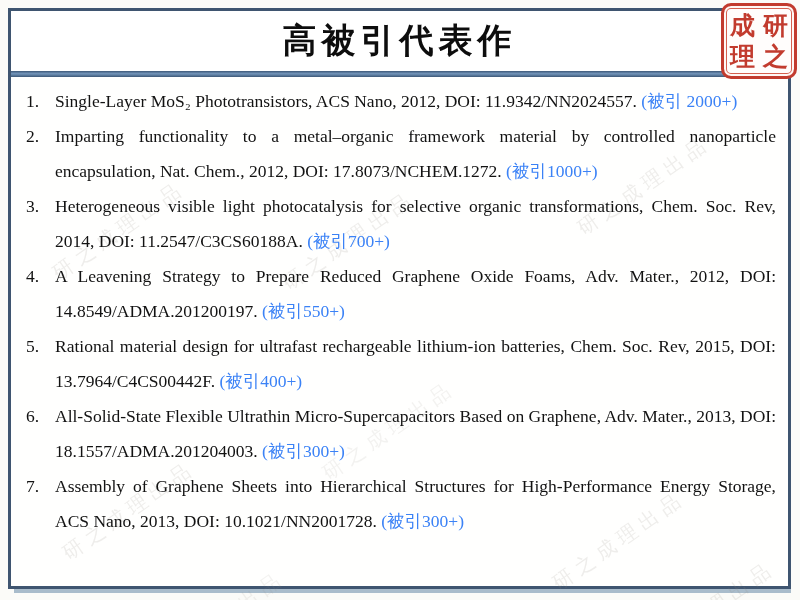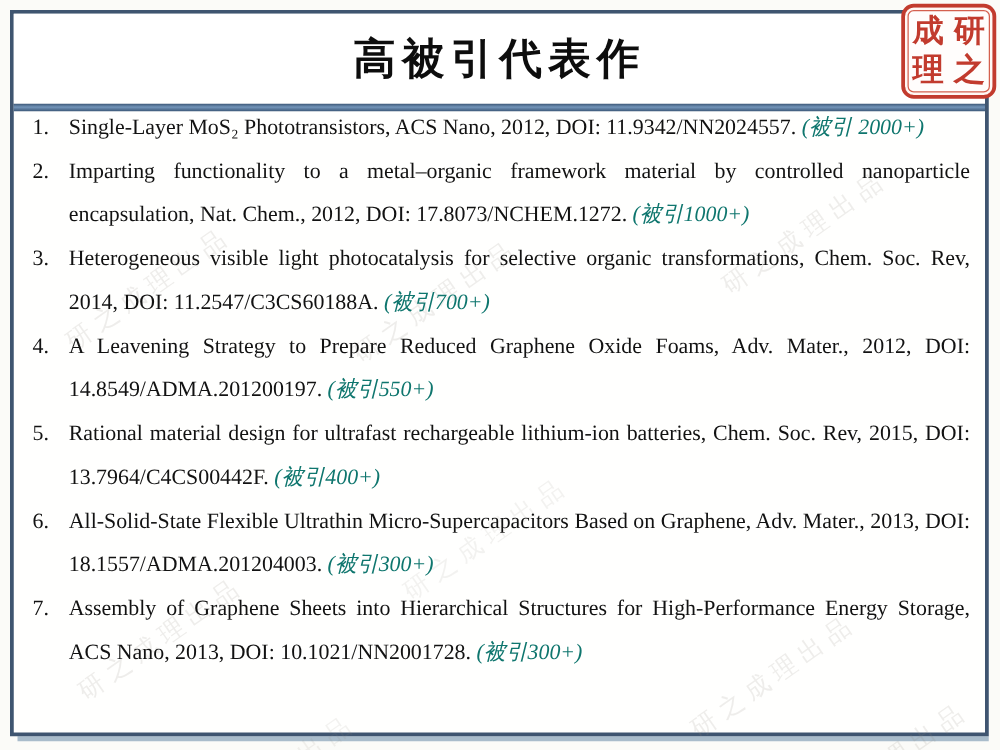--- a/index.html
+++ b/index.html
@@ -8,21 +8,21 @@
     background:#fbfbf8;
     font-family:"Liberation Serif","DejaVu Serif",serif;
   }
   .frame{
     position:absolute;left:8px;top:8px;right:9px;bottom:11px;
     border:3px solid #3f5570;
     background:#fffffe;
     box-shadow:3px 7px 0 -3px #a9bccb;
   }
   .title-row{
-    height:72px;display:flex;align-items:center;justify-content:center;
+    height:60px;display:flex;align-items:center;justify-content:center;
     background:#ffffff;
   }
   .slide-title{
     margin:0;font-size:34px;font-weight:bold;color:#0d0d0d;
     letter-spacing:5px;
     font-family:"Liberation Serif","DejaVu Serif",serif;
   }
   .divider{
     height:6px;
     background:linear-gradient(180deg,#3c5878 0%,#7395ba 45%,#3c5878 100%);
@@ -35,21 +35,21 @@
     position:relative;
     padding-left:36px;
     font-size:17.5px;line-height:35px;
     color:#121212;
     text-align:justify;
     text-align-last:left;
   }
   .pub-item .num{
     position:absolute;left:7px;top:0;width:26px;text-align:left;
   }
-  .citation{color:#0f766e;font-style:italic;}
+  .citation{color:#3b82f6;}
   .seal{
     position:absolute;top:3px;right:3px;z-index:5;
     width:66px;height:62px;
     border:3px solid #c23b2e;border-radius:10px;
     box-shadow:inset 0 0 0 2px #fff7f4, inset 0 0 0 3px #d4604f;
     background:#fffdfc;
     display:grid;grid-template-columns:1fr 1fr;
     align-items:center;justify-items:center;
     padding:4px 2px;
   }

